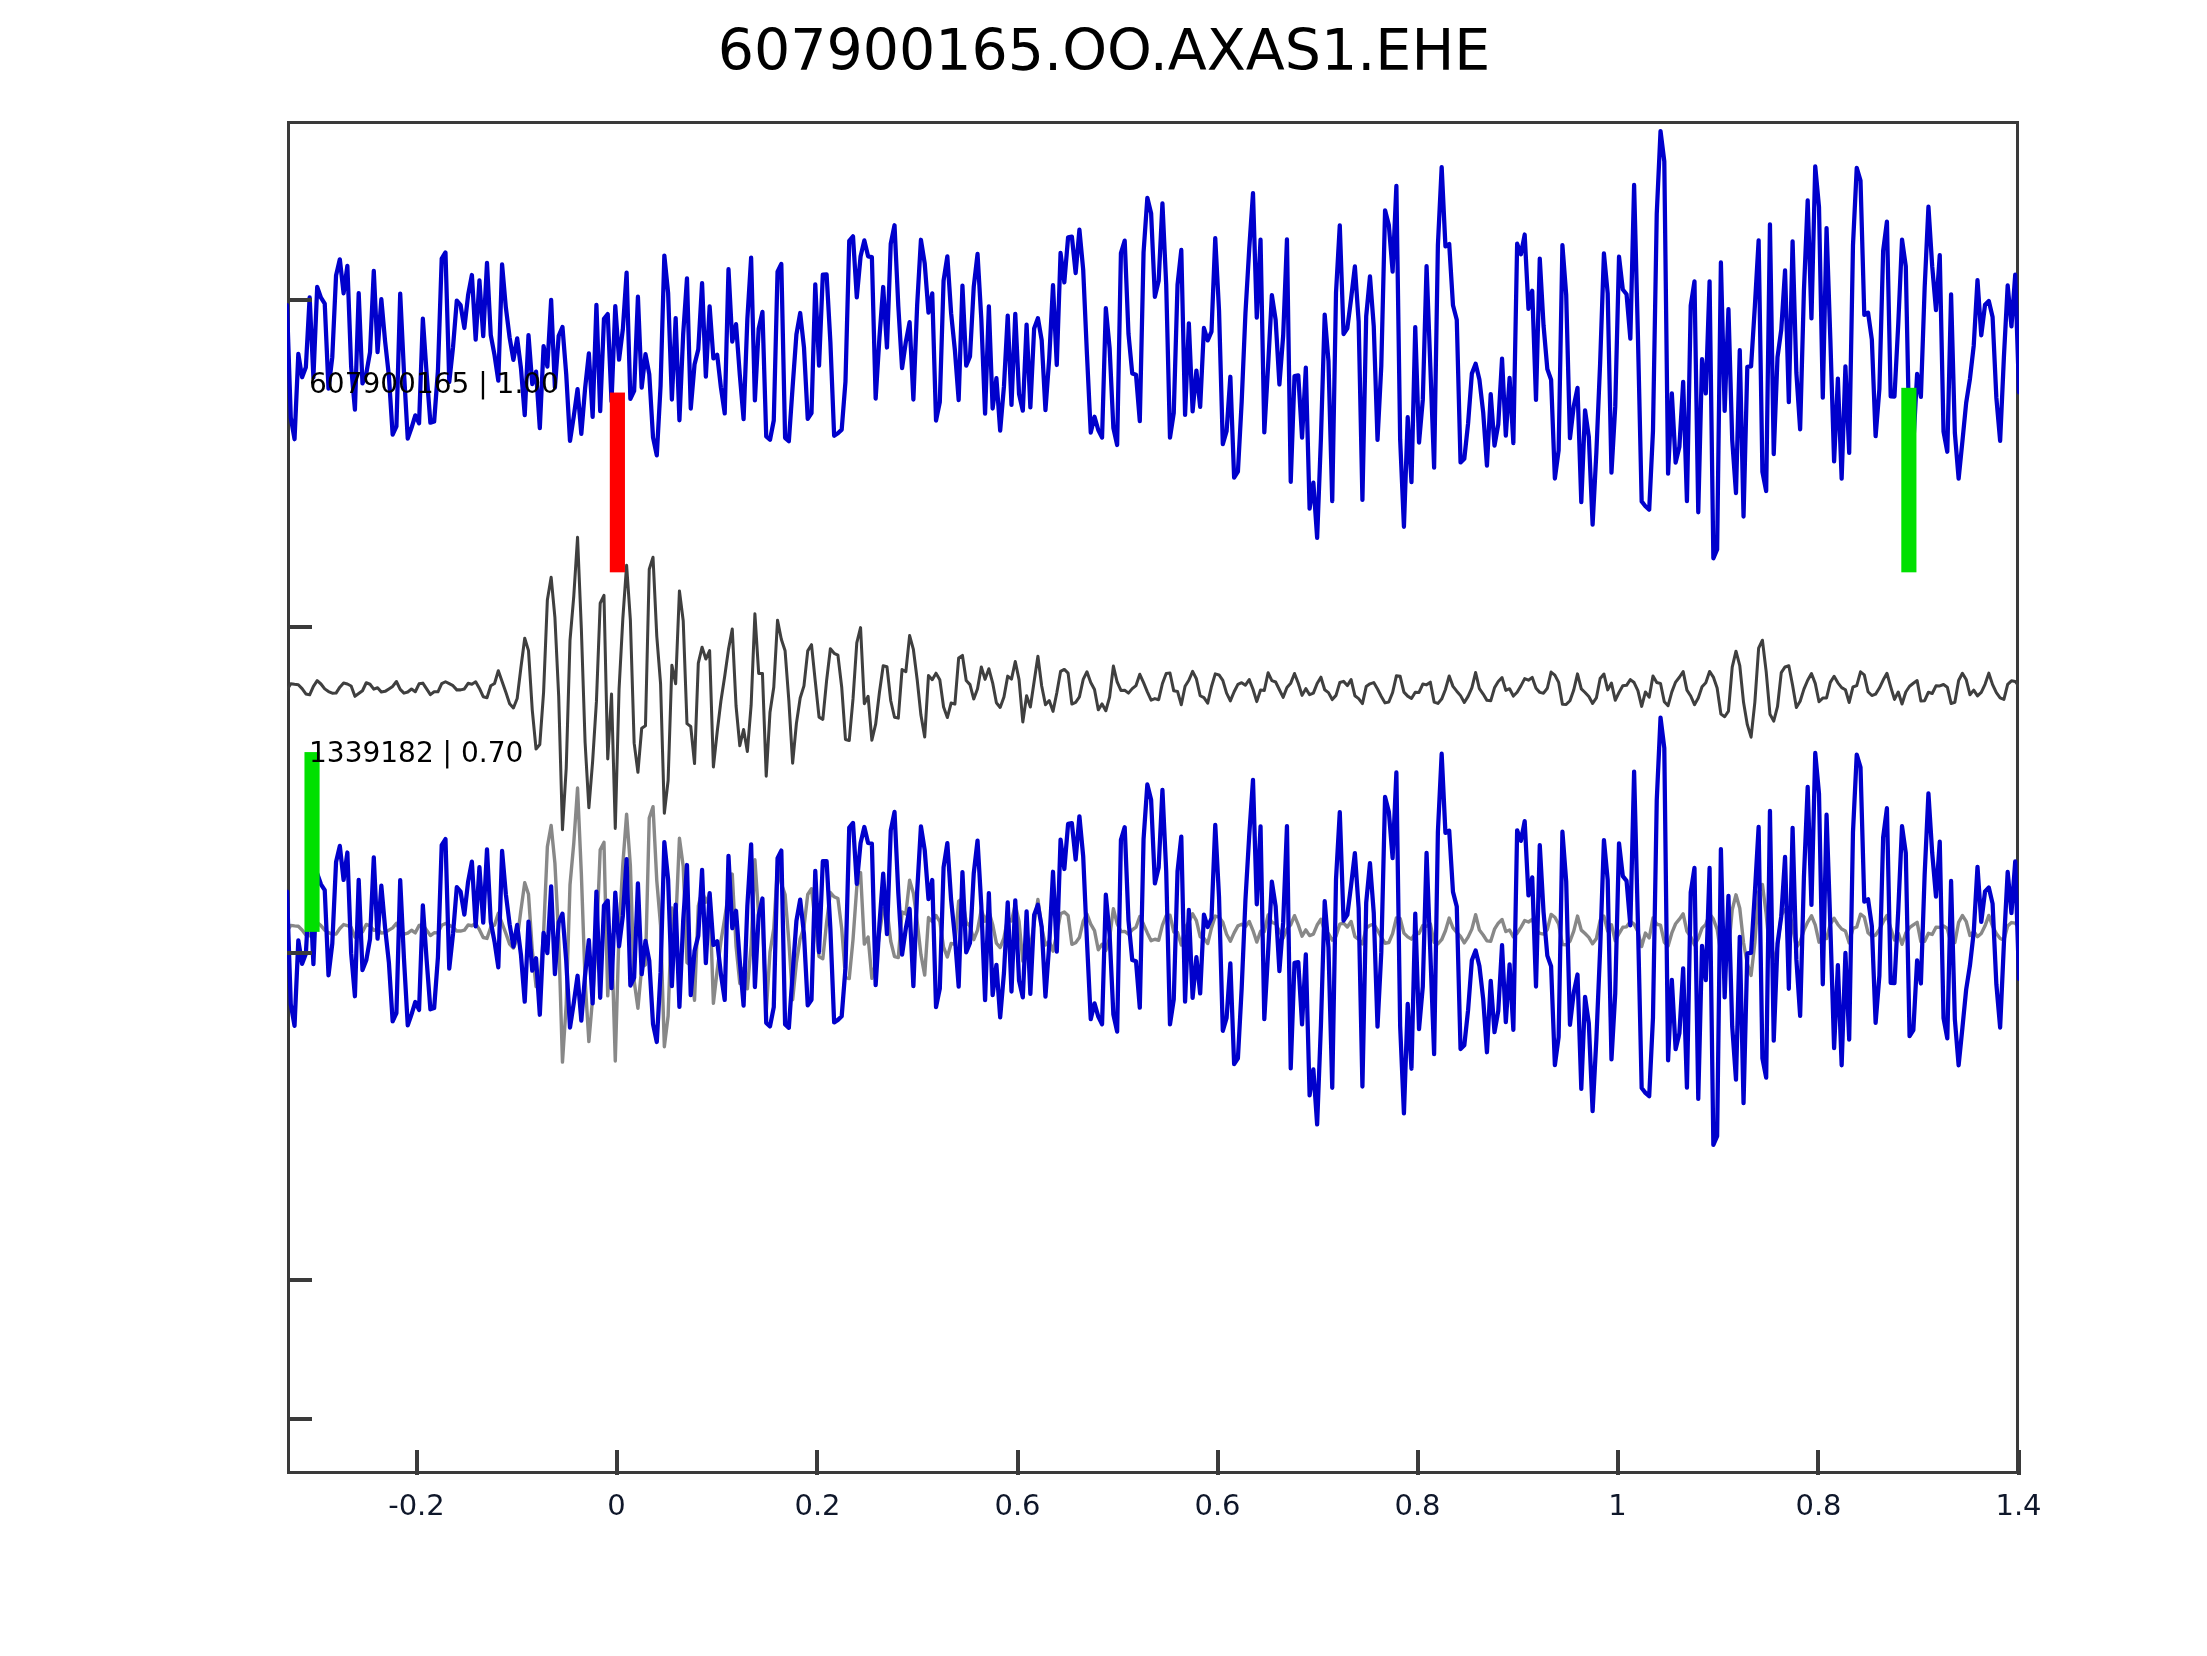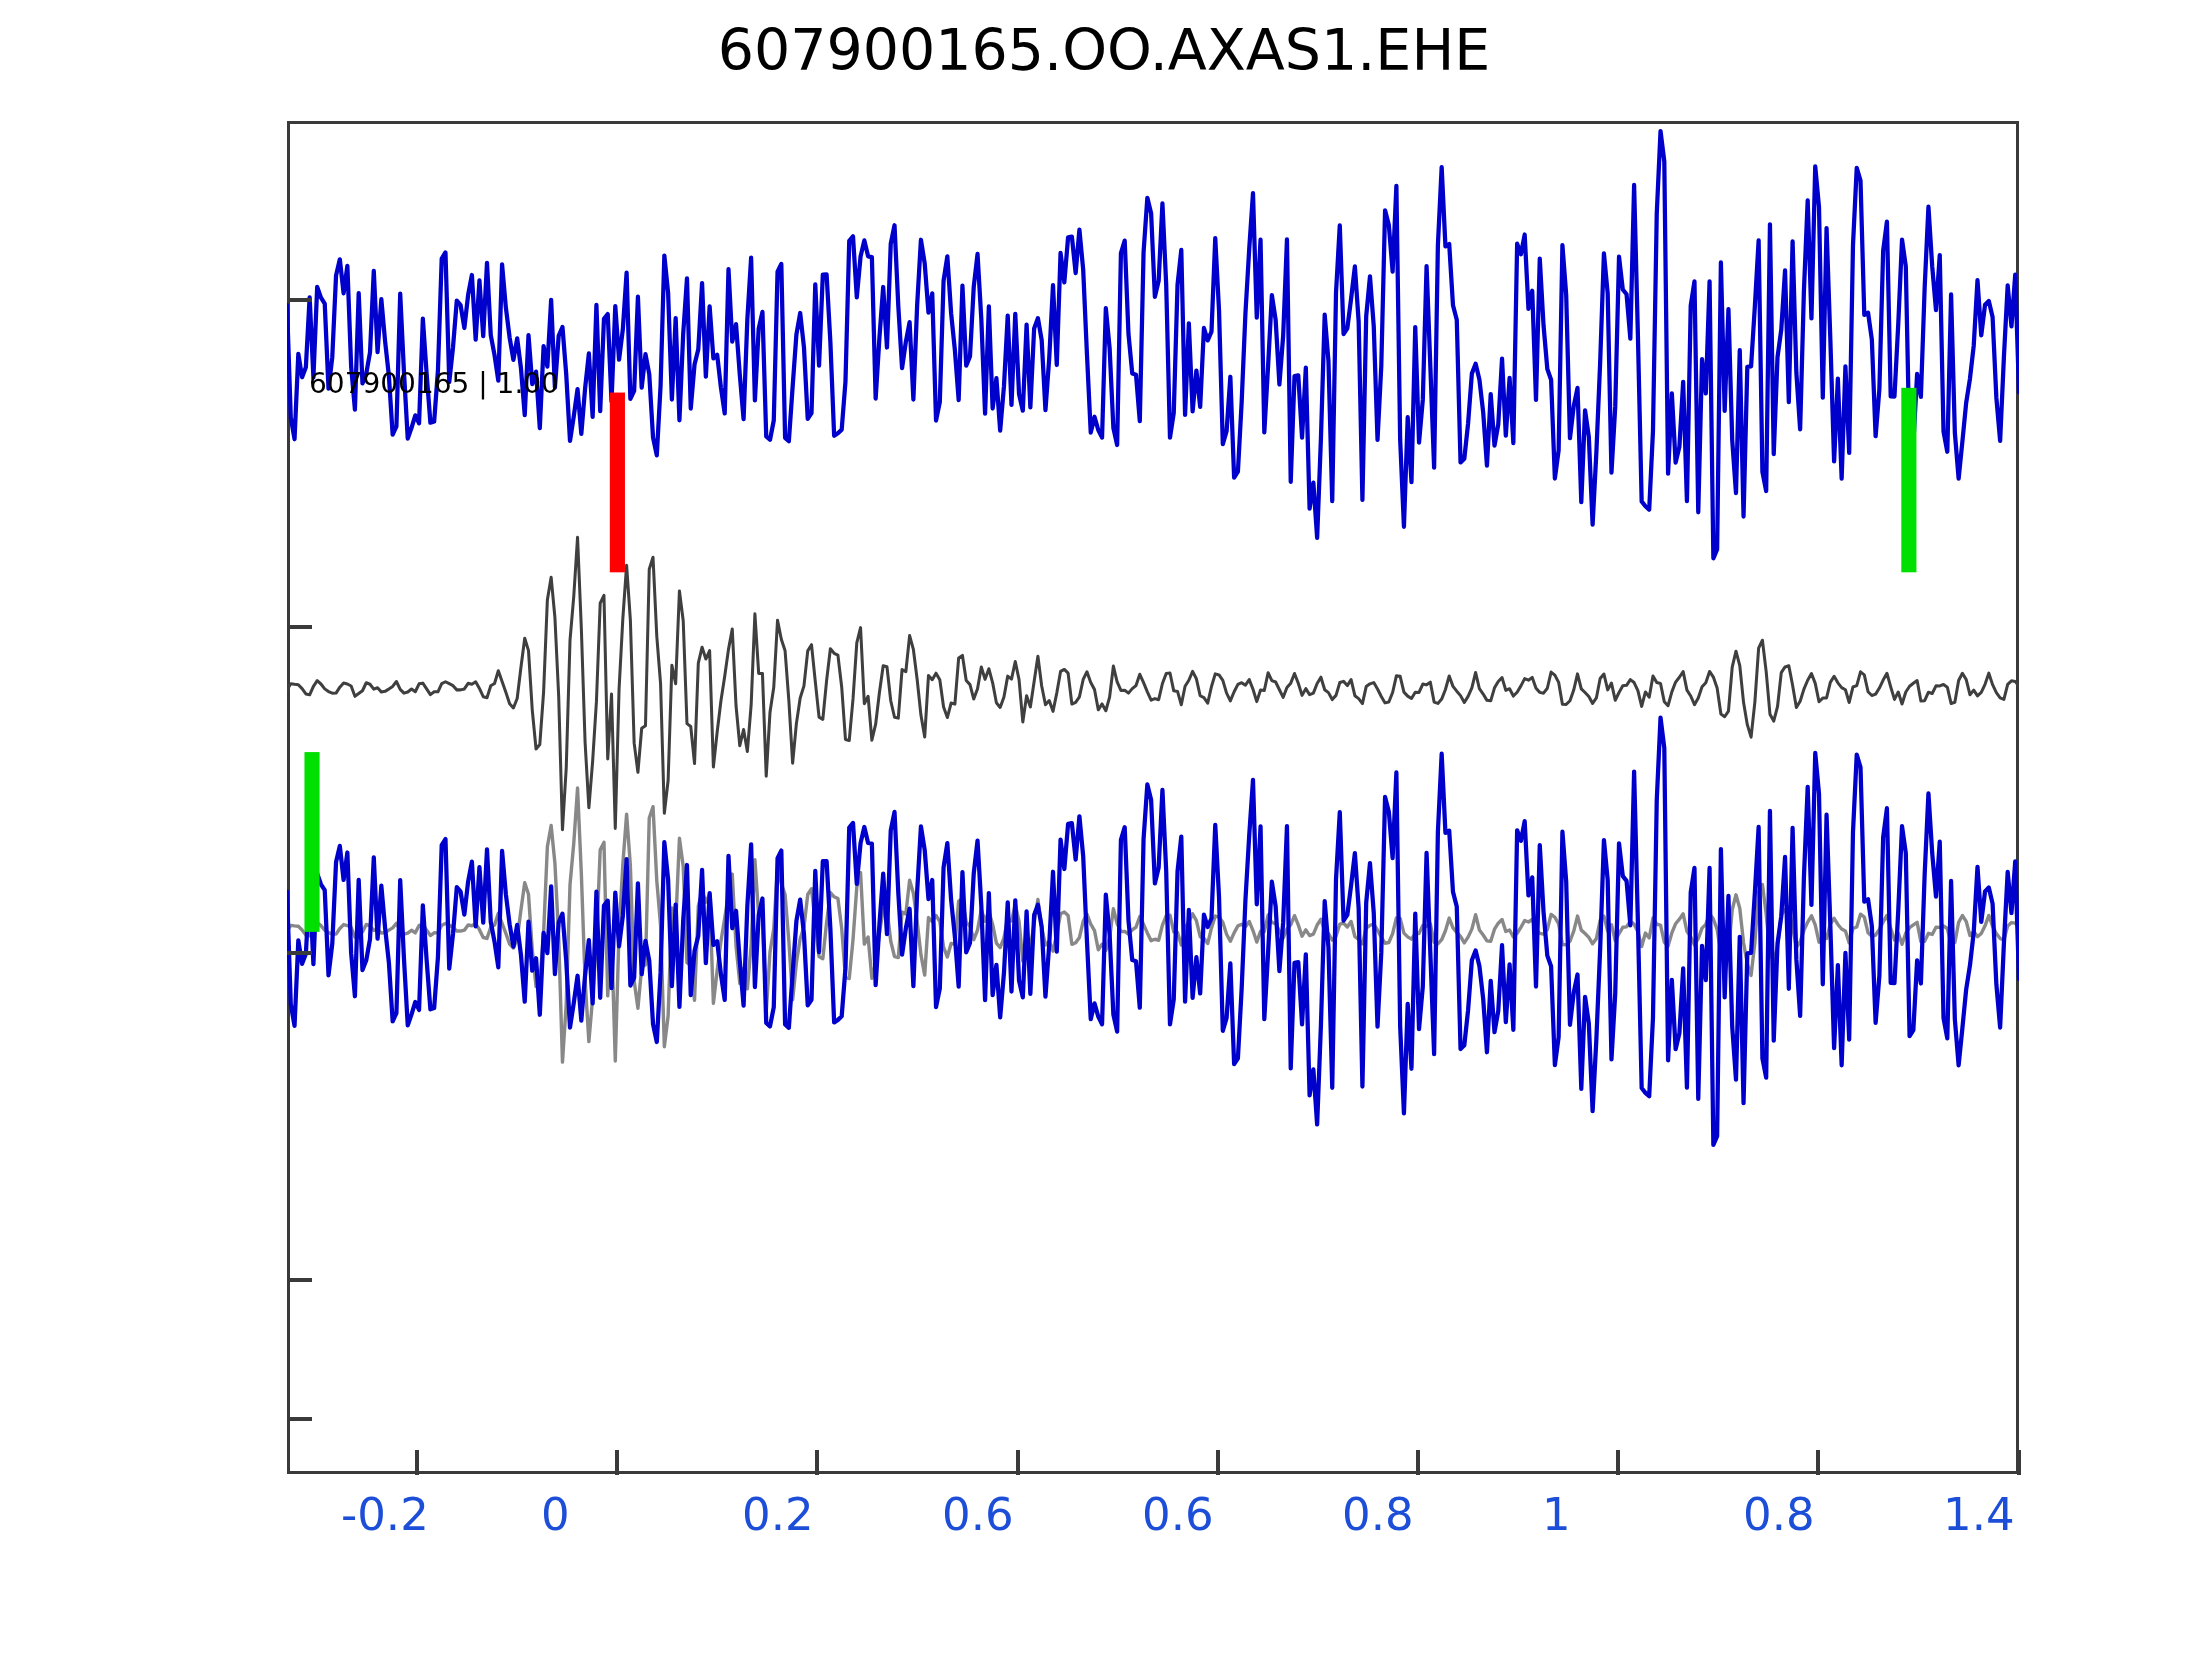--- a/index.html
+++ b/index.html
@@ -8,21 +8,21 @@
   #chart-title{
     position:absolute;left:0;top:17px;width:2208px;text-align:center;
     font-size:57px;color:#000;letter-spacing:0px;font-family:"DejaVu Sans",sans-serif;
   }
   #plot-frame{
     position:absolute;left:287px;top:121px;width:1732px;height:1353px;
     border:3.8px solid #3a3a3a;box-sizing:border-box;background:transparent;
   }
   #plot-svg{position:absolute;left:287px;top:121px;width:1732px;height:1353px;}
   .tick-label{
-    position:absolute;font-size:45px;color:#1d4ed8;
+    position:absolute;font-size:29px;color:#0f172a;text-align:center;
     font-family:"DejaVu Sans",sans-serif;white-space:nowrap;
   }
   .annot{
     position:absolute;font-size:28px;color:#000;white-space:nowrap;
     font-family:"DejaVu Sans",sans-serif;
   }
   .ytick{position:absolute;background:#3a3a3a;height:3.8px;width:24.6px;left:287px;}
   .xtick{position:absolute;background:#3a3a3a;width:3.8px;height:24.6px;top:1450px;}
 </style>
 </head>
@@ -72,15 +72,16 @@
       <div class="tick-label" style="left: 742px; top: 1488px; width: 151px;">0.2</div>
       <div class="tick-label" style="left: 942px; top: 1488px; width: 151px;">0.6</div>
       <div class="tick-label" style="left: 1142px; top: 1488px; width: 151px;">0.6</div>
       <div class="tick-label" style="left: 1342px; top: 1488px; width: 151px;">0.8</div>
       <div class="tick-label" style="left: 1542px; top: 1488px; width: 151px;">1</div>
       <div class="tick-label" style="left: 1743px; top: 1488px; width: 151px;">0.8</div>
       <div class="tick-label" style="left: 1943px; top: 1488px; width: 151px;">1.4</div>
     </div>
 
   <div class="annot" style="left:309px;top:367px;">607900165 | 1.00</div>
+  <div class="annot" style="left:309px;top:736px;">1339182 | 0.70</div>
 
 </div>
 
 
 </body></html>

